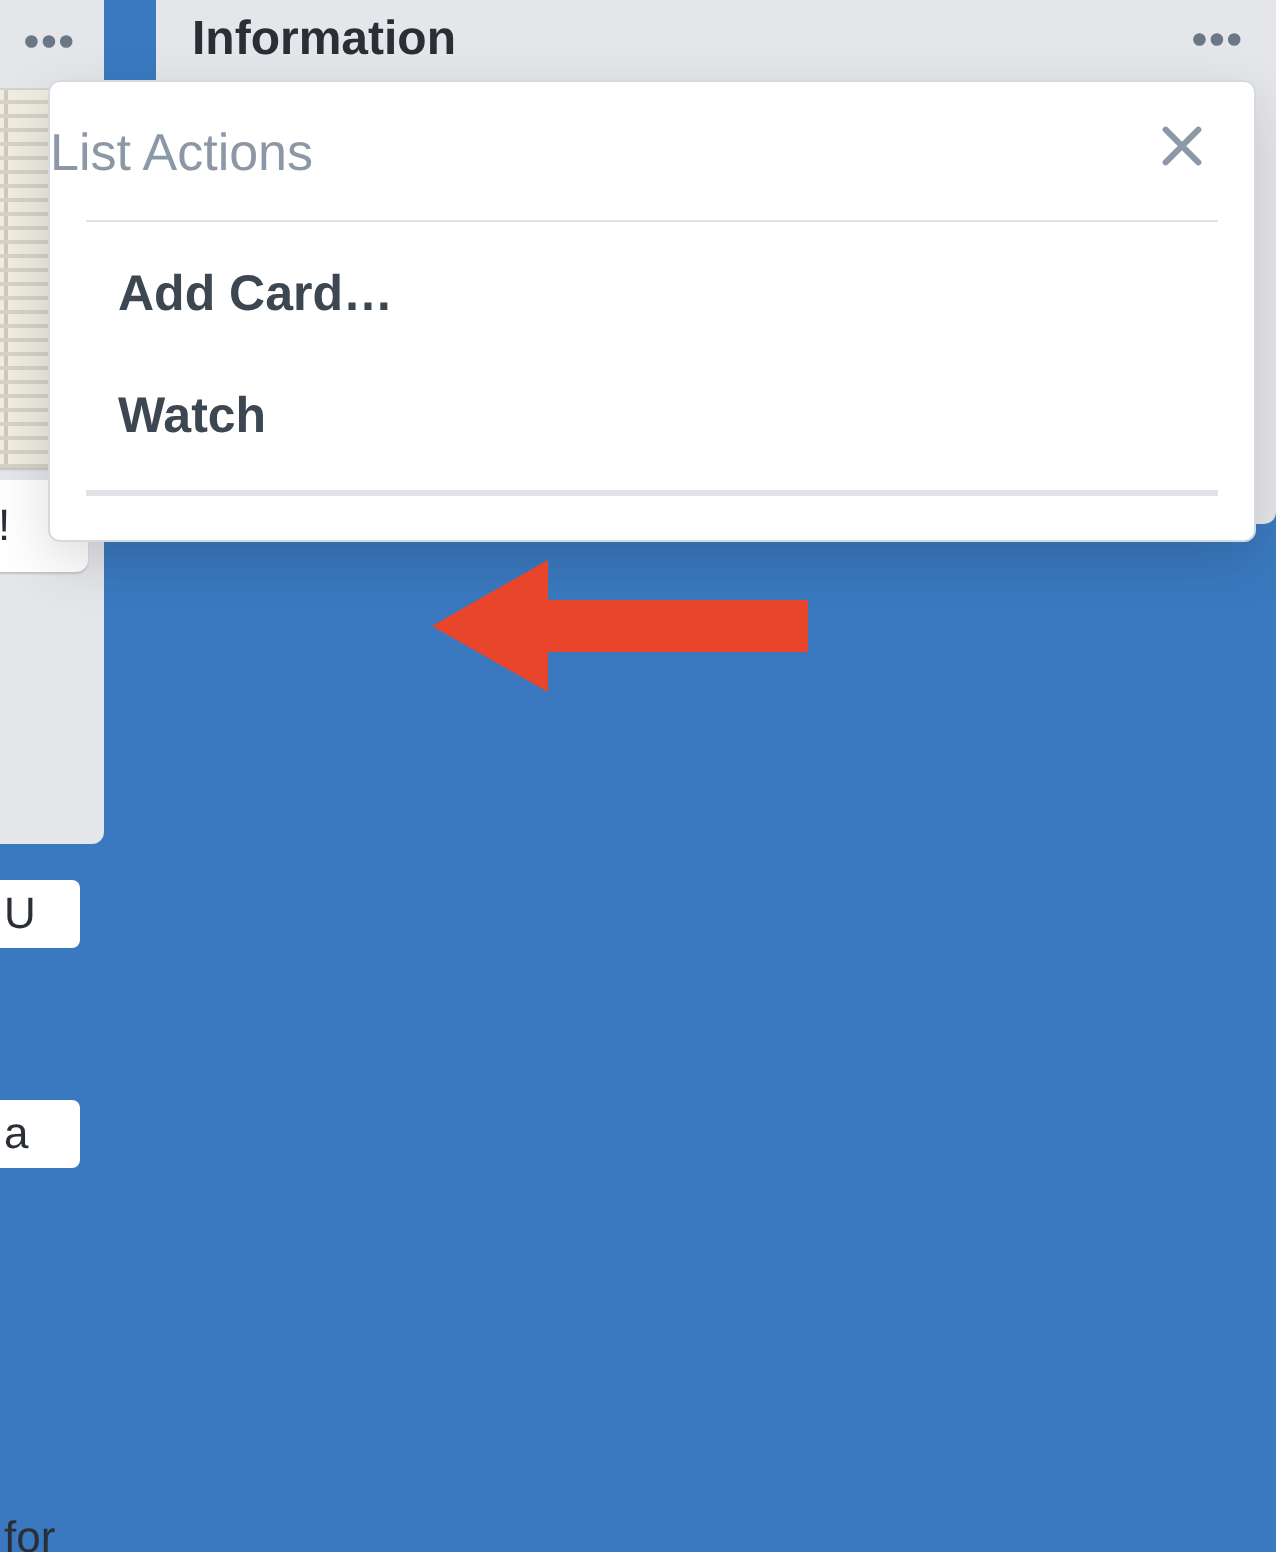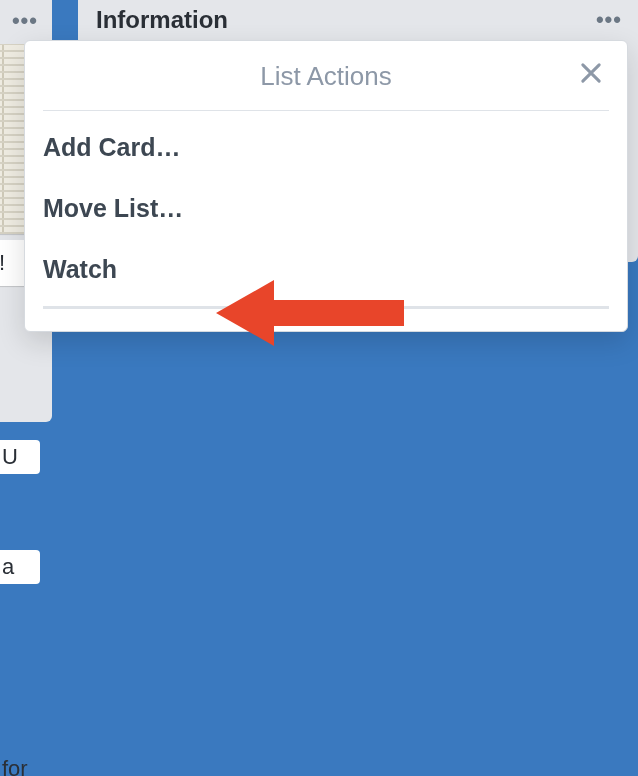--- a/index.html
+++ b/index.html
@@ -106,21 +106,21 @@
     top: 40px;
     width: 604px;
     background: #ffffff;
     border: 1px solid #d6dadf;
     border-radius: 6px;
     box-shadow: 0 10px 28px rgba(0,0,0,.14);
     padding: 0 0 22px 0;
   }
   .pop-header {
     position: relative;
-    text-align: center;
+    text-align: left;
     padding: 20px 0 18px 0;
   }
   .pop-title {
     font-size: 26px;
     font-weight: 400;
     color: #8d98a7;
   }
   .pop-close {
     position: absolute;
     right: 22px;
@@ -138,21 +138,21 @@
   }
   .pop-section {
     padding: 6px 0;
   }
   .pop-item {
     display: block;
     width: 100%;
     text-align: left;
     background: none;
     border: none;
-    padding: 16px 18px;
+    padding: 16px 34px;
     font-size: 25px;
     font-weight: 700;
     color: #3d4752;
     cursor: pointer;
     font-family: inherit;
     position: relative;
   }
 
   
   .arrow {
@@ -200,21 +200,20 @@
     <span class="pop-close">
       <svg viewBox="0 0 24 24">
           <path d="M5 5 L19 19 M19 5 L5 19" stroke="#8d98a7" stroke-width="2.6" stroke-linecap="round" fill="none"></path>
         </svg>
     </span>
   </div>
   <div class="pop-divider"></div>
 
   <div class="pop-section">
     <button class="pop-item">Add Card…</button>
-    <button class="pop-item">Move List…</button>
     <button class="pop-item">Watch</button>
   </div>
   <div class="pop-divider"></div>
 
   <div class="pop-divider"></div>
 
   <div class="pop-divider"></div>
 
 </div>
 

